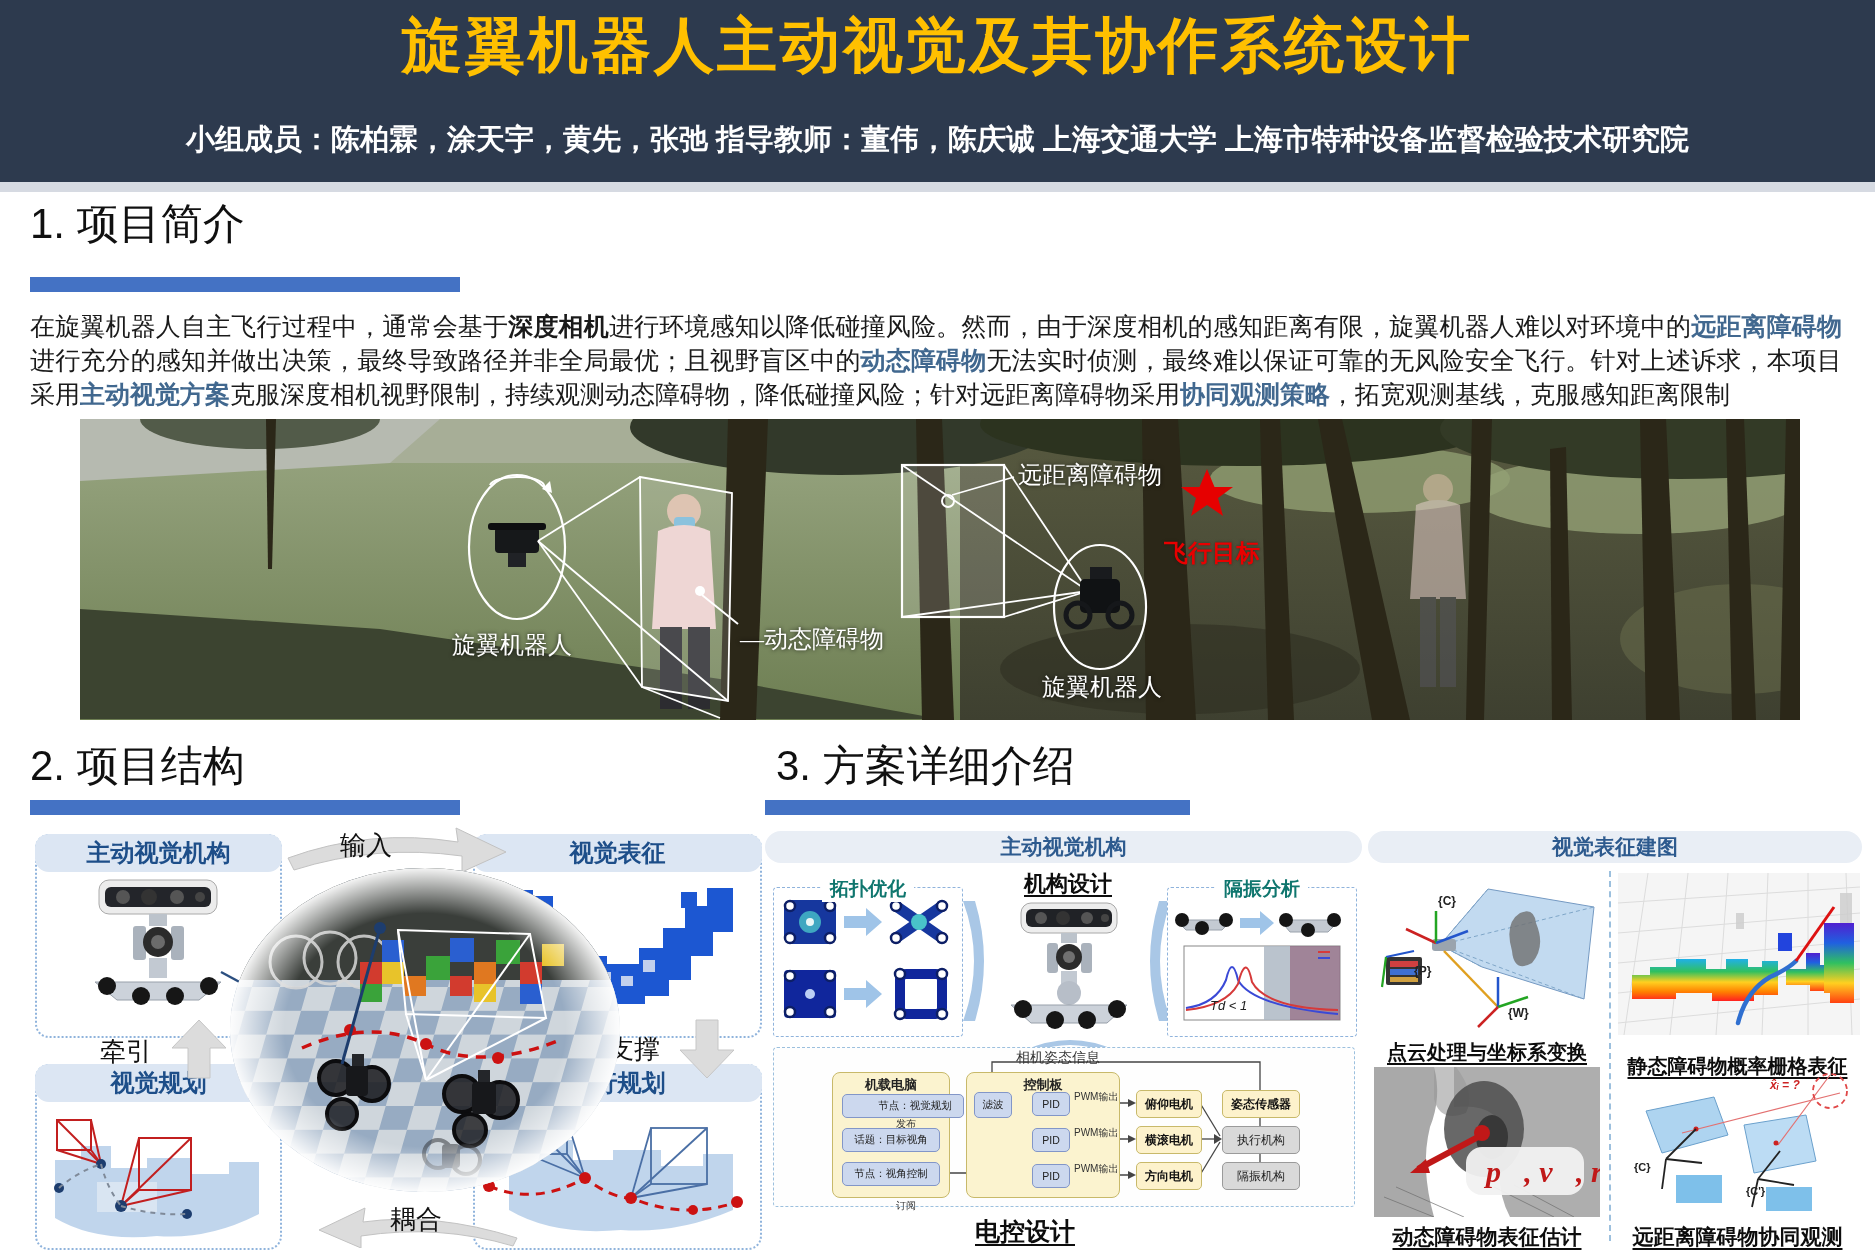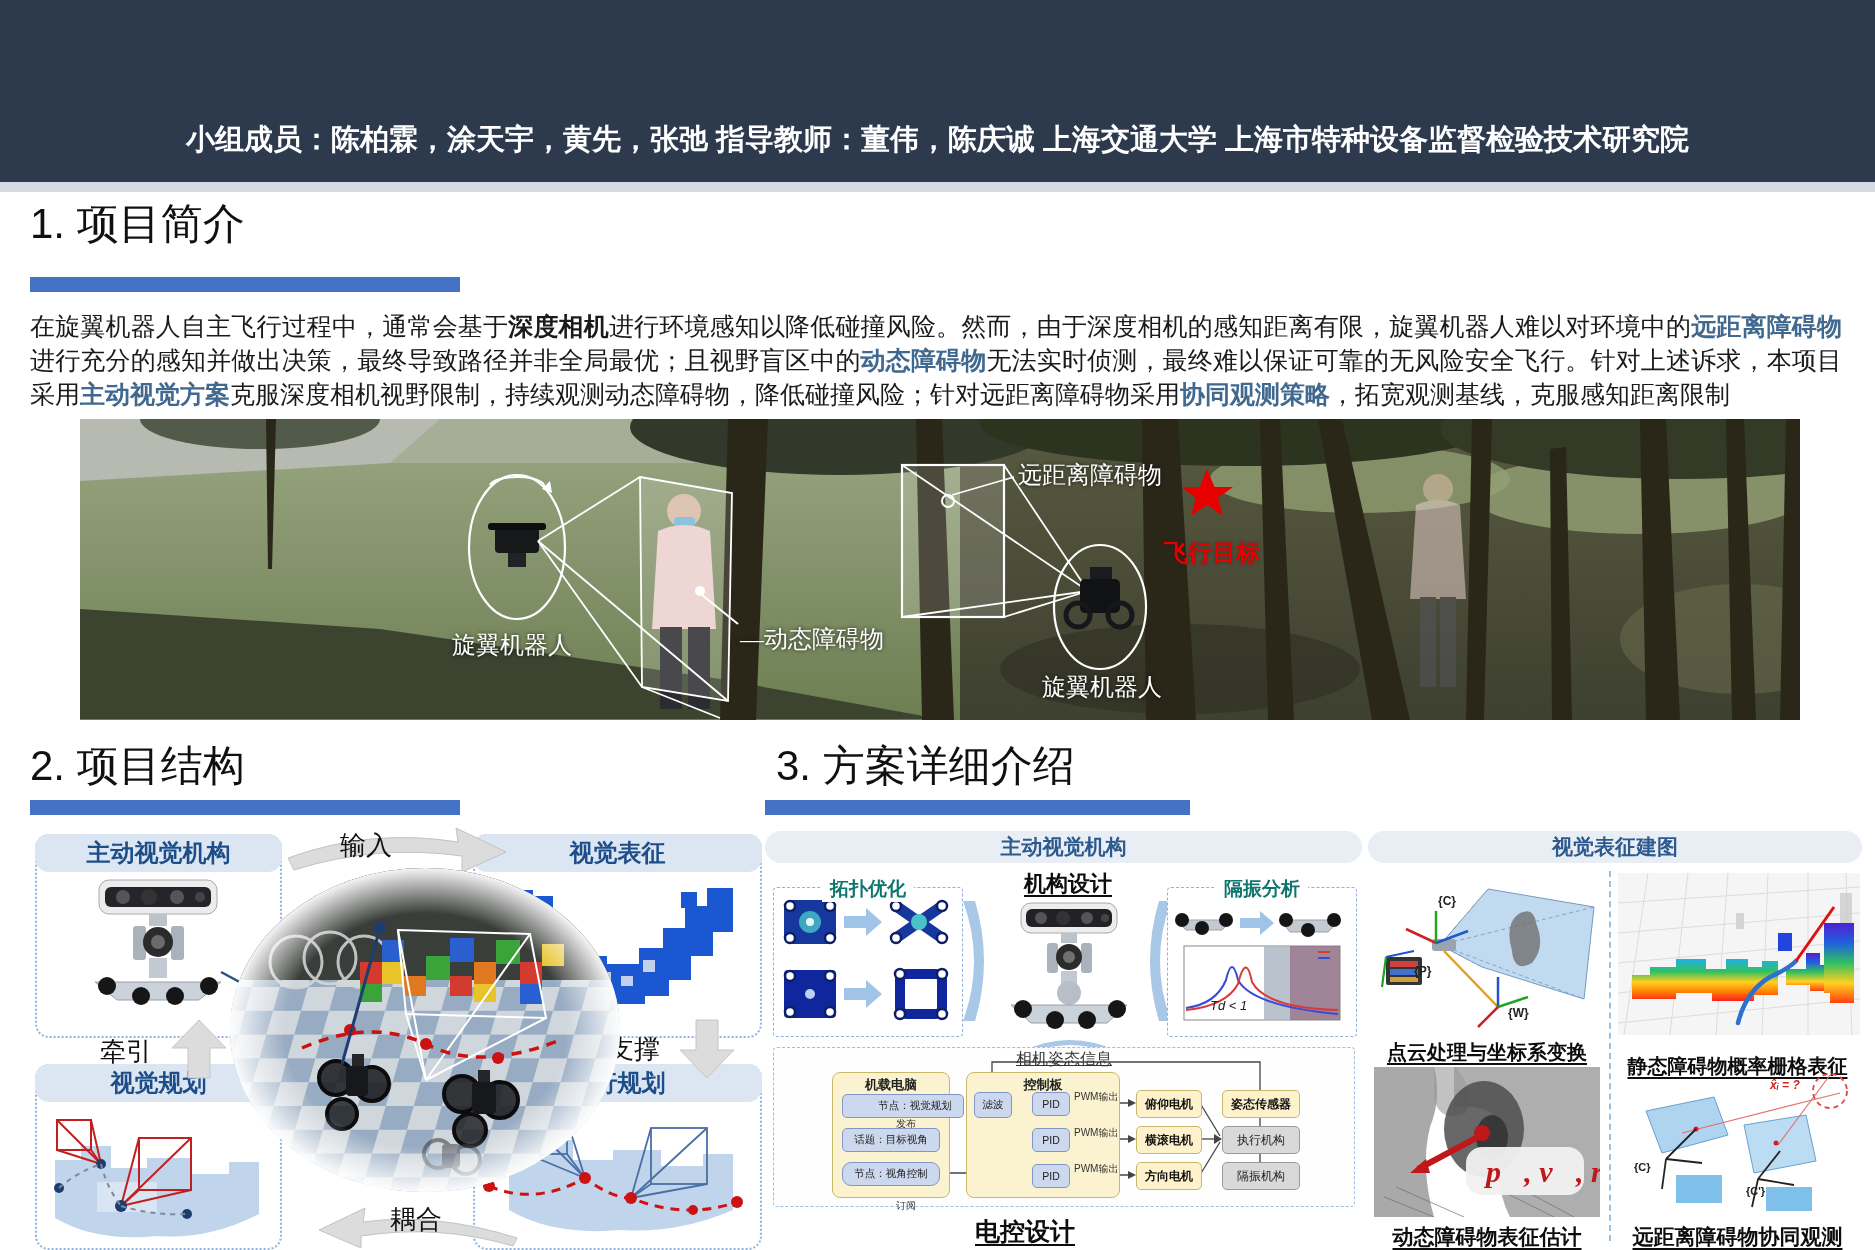--- a/index.html
+++ b/index.html
@@ -39,38 +39,39 @@
   .panel{position:absolute;}
   .pill{position:absolute;left:0;top:6px;height:32px;background:#e9eef5;border-radius:16px;width:100%;
         text-align:center;font-size:21px;font-weight:bold;color:#2d5a8e;line-height:32px;}
   .dash-box{position:absolute;background:#fff;border:1.5px dashed #8fb3dc;border-radius:4px;}
   .dash-box-title{position:absolute;top:-12px;left:50%;transform:translateX(-50%);background:#fff;
                   padding:0 8px;font-size:19px;font-weight:bold;color:#0f766e;white-space:nowrap;}
   .fig-cap{position:absolute;text-align:center;font-weight:bold;color:#0d0d0d;
            text-decoration:underline;text-underline-offset:4px;}
   
   .ec{position:absolute;left:8px;top:222px;width:580px;height:158px;border:1.5px dashed #9cc0de;border-radius:4px;background:#fefefe;}
-  .ec-note{position:absolute;font-size:16px;color:#333;text-decoration:underline;}
+  .ec-note{position:absolute;font-size:14px;color:#333;}
   .ec-big{position:absolute;background:#fbf3cf;border:1px solid #c8b96a;border-radius:8px;}
   .ec-big-t{position:absolute;top:3px;left:0;width:100%;text-align:center;font-size:13px;font-weight:bold;color:#222;}
   .ec-blue{position:absolute;background:#ccd8ee;border:1px solid #8296c8;border-radius:5px;
            font-size:10.5px;color:#222;text-align:center;display:flex;align-items:center;justify-content:center;}
   .ec-yel{position:absolute;background:#fdf2cc;border:1px solid #c8b96a;border-radius:5px;
           font-size:12px;font-weight:bold;color:#111;text-align:center;display:flex;align-items:center;justify-content:center;}
   .ec-gray{position:absolute;background:#d9d9d9;border:1px solid #9a9a9a;border-radius:5px;
            font-size:12px;color:#222;text-align:center;display:flex;align-items:center;justify-content:center;}
   .ec-s{position:absolute;font-size:10px;color:#333;}
   .divider-v{position:absolute;border-left:2px dashed #9cc0de;}
 </style>
 </head>
 <body>
 
 <div id="poster">
 
   <div class="hdr">
+    <div class="hdr-title">旋翼机器人主动视觉及其协作系统设计</div>
     <div class="hdr-sub">小组成员：陈柏霖，涂天宇，黄先，张弛  指导教师：董伟，陈庆诚  上海交通大学 上海市特种设备监督检验技术研究院</div>
   </div>
   <div class="hdr-strip"></div>
 
   <div class="sec-h" style="left:30px;top:196px;">1. 项目简介</div>
   <div class="sec-bar" style="left:30px;top:277px;width:430px;"></div>
 
   <div class="intro">
     <span>在旋翼机器人自主飞行过程中，通常会基于</span><span class="seg-b">深度相机</span><span>进行环境感知以降低碰撞风险。然而，由于深度相机的感知距离有限，旋翼机器人难以对环境中的</span><span class="seg-k">远距离障碍物</span><span>进行充分的感知并做出决策，最终导致路径并非全局最优；且视野盲区中的</span><span class="seg-k">动态障碍物</span><span>无法实时侦测，最终难以保证可靠的无风险安全飞行。针对上述诉求，本项目采用</span><span class="seg-k">主动视觉方案</span><span>克服深度相机视野限制，持续观测动态障碍物，降低碰撞风险；针对远距离障碍物采用</span><span class="seg-k">协同观测策略</span><span>，拓宽观测基线，克服感知距离限制</span>
   </div>
@@ -532,21 +533,21 @@
       </svg>
       <div class="ec-note" style="left:242px;top:1px;">相机姿态信息</div>
 
       <div class="ec-big" style="left:58px;top:24px;width:116px;height:124px;">
         <div class="ec-big-t">机载电脑</div>
       </div>
       <div class="ec-blue" style="left:68px;top:46px;width:96px;height:22px;padding-left:24px;">节点：视觉规划</div>
       <div class="ec-s" style="left:122px;top:69px;">发布</div>
       <div class="ec-blue" style="left:68px;top:80px;width:96px;height:22px;">话题：目标视角</div>
       <div class="ec-s" style="left:122px;top:103px;margin-top:48px;">订阅</div>
-      <div class="ec-blue" style="left:68px;top:114px;width:96px;height:22px;border-radius:9px;">节点：视角控制</div>
+      <div class="ec-blue" style="left:68px;top:114px;width:96px;height:22px;">节点：视角控制</div>
 
       <div class="ec-big" style="left:192px;top:24px;width:152px;height:124px;">
         <div class="ec-big-t">控制板</div>
       </div>
       <div class="ec-blue" style="left:200px;top:44px;width:36px;height:24px;">滤波</div>
       <div class="ec-blue" style="left:258px;top:44px;width:36px;height:22px;">PID</div>
       <div class="ec-blue" style="left:258px;top:80px;width:36px;height:22px;">PID</div>
       <div class="ec-blue" style="left:258px;top:116px;width:36px;height:22px;">PID</div>
       <div class="ec-s" style="left:300px;top:42px;">PWM输出</div>
       <div class="ec-s" style="left:300px;top:78px;">PWM输出</div>

